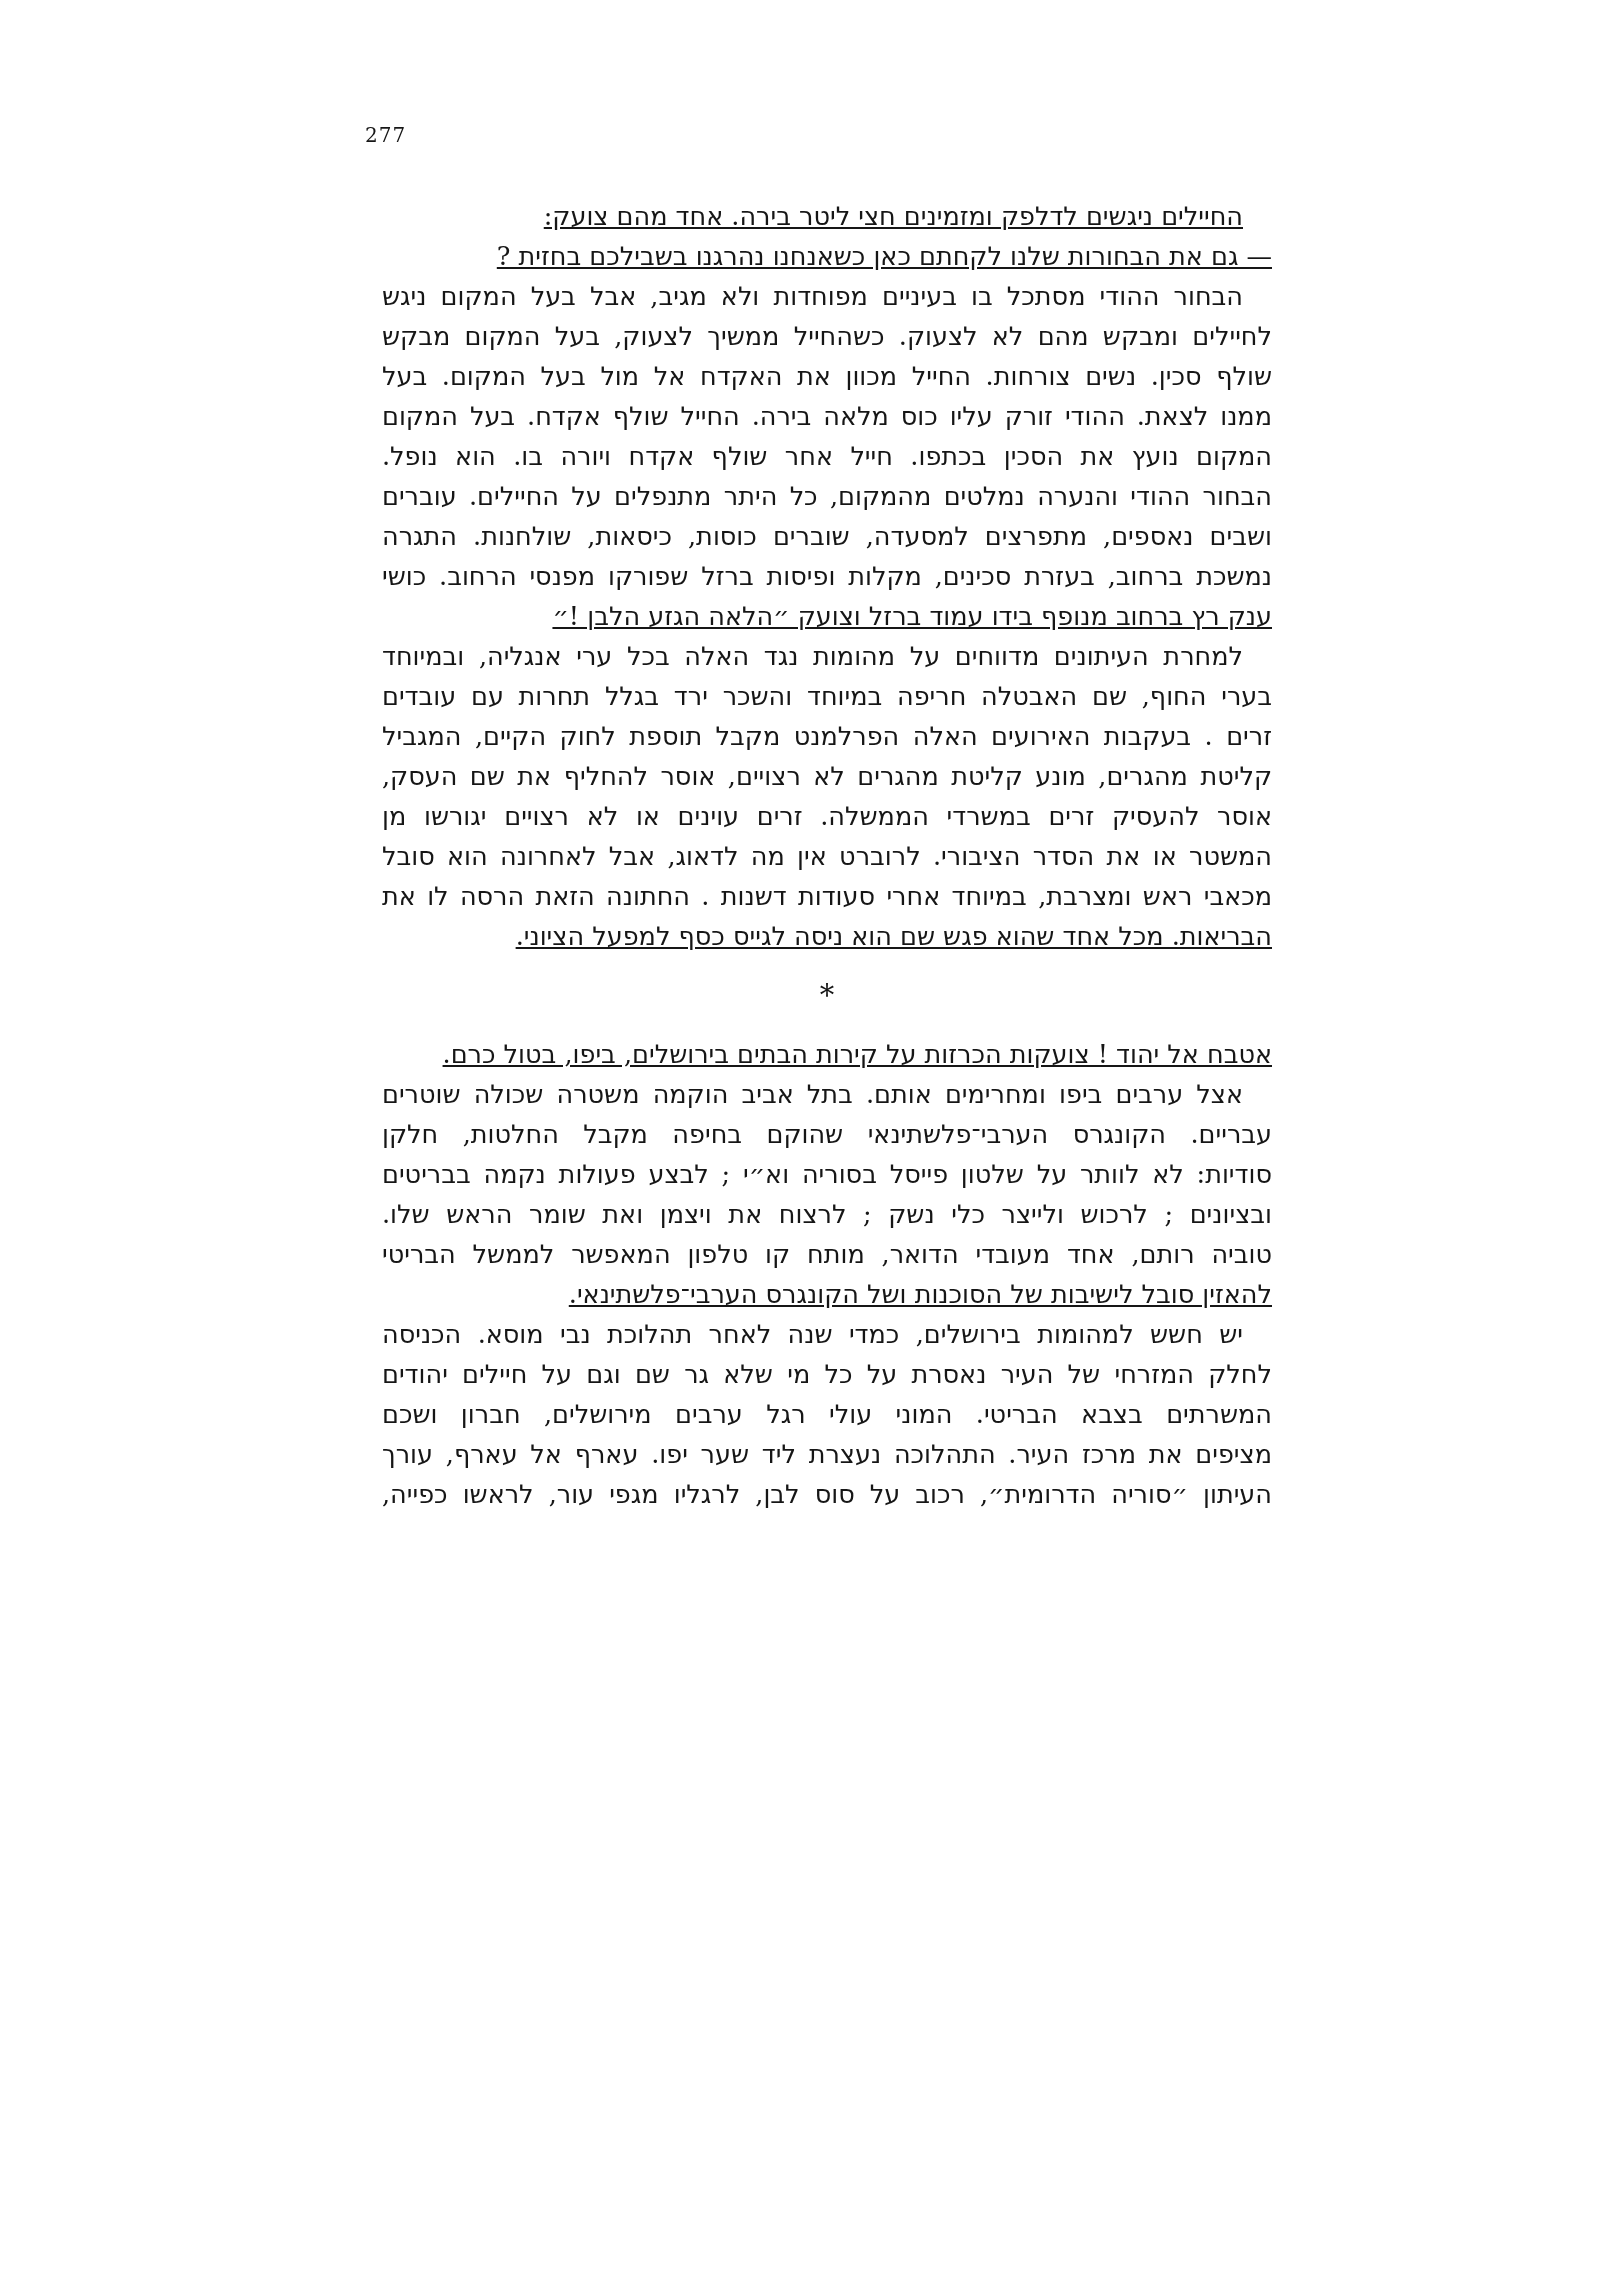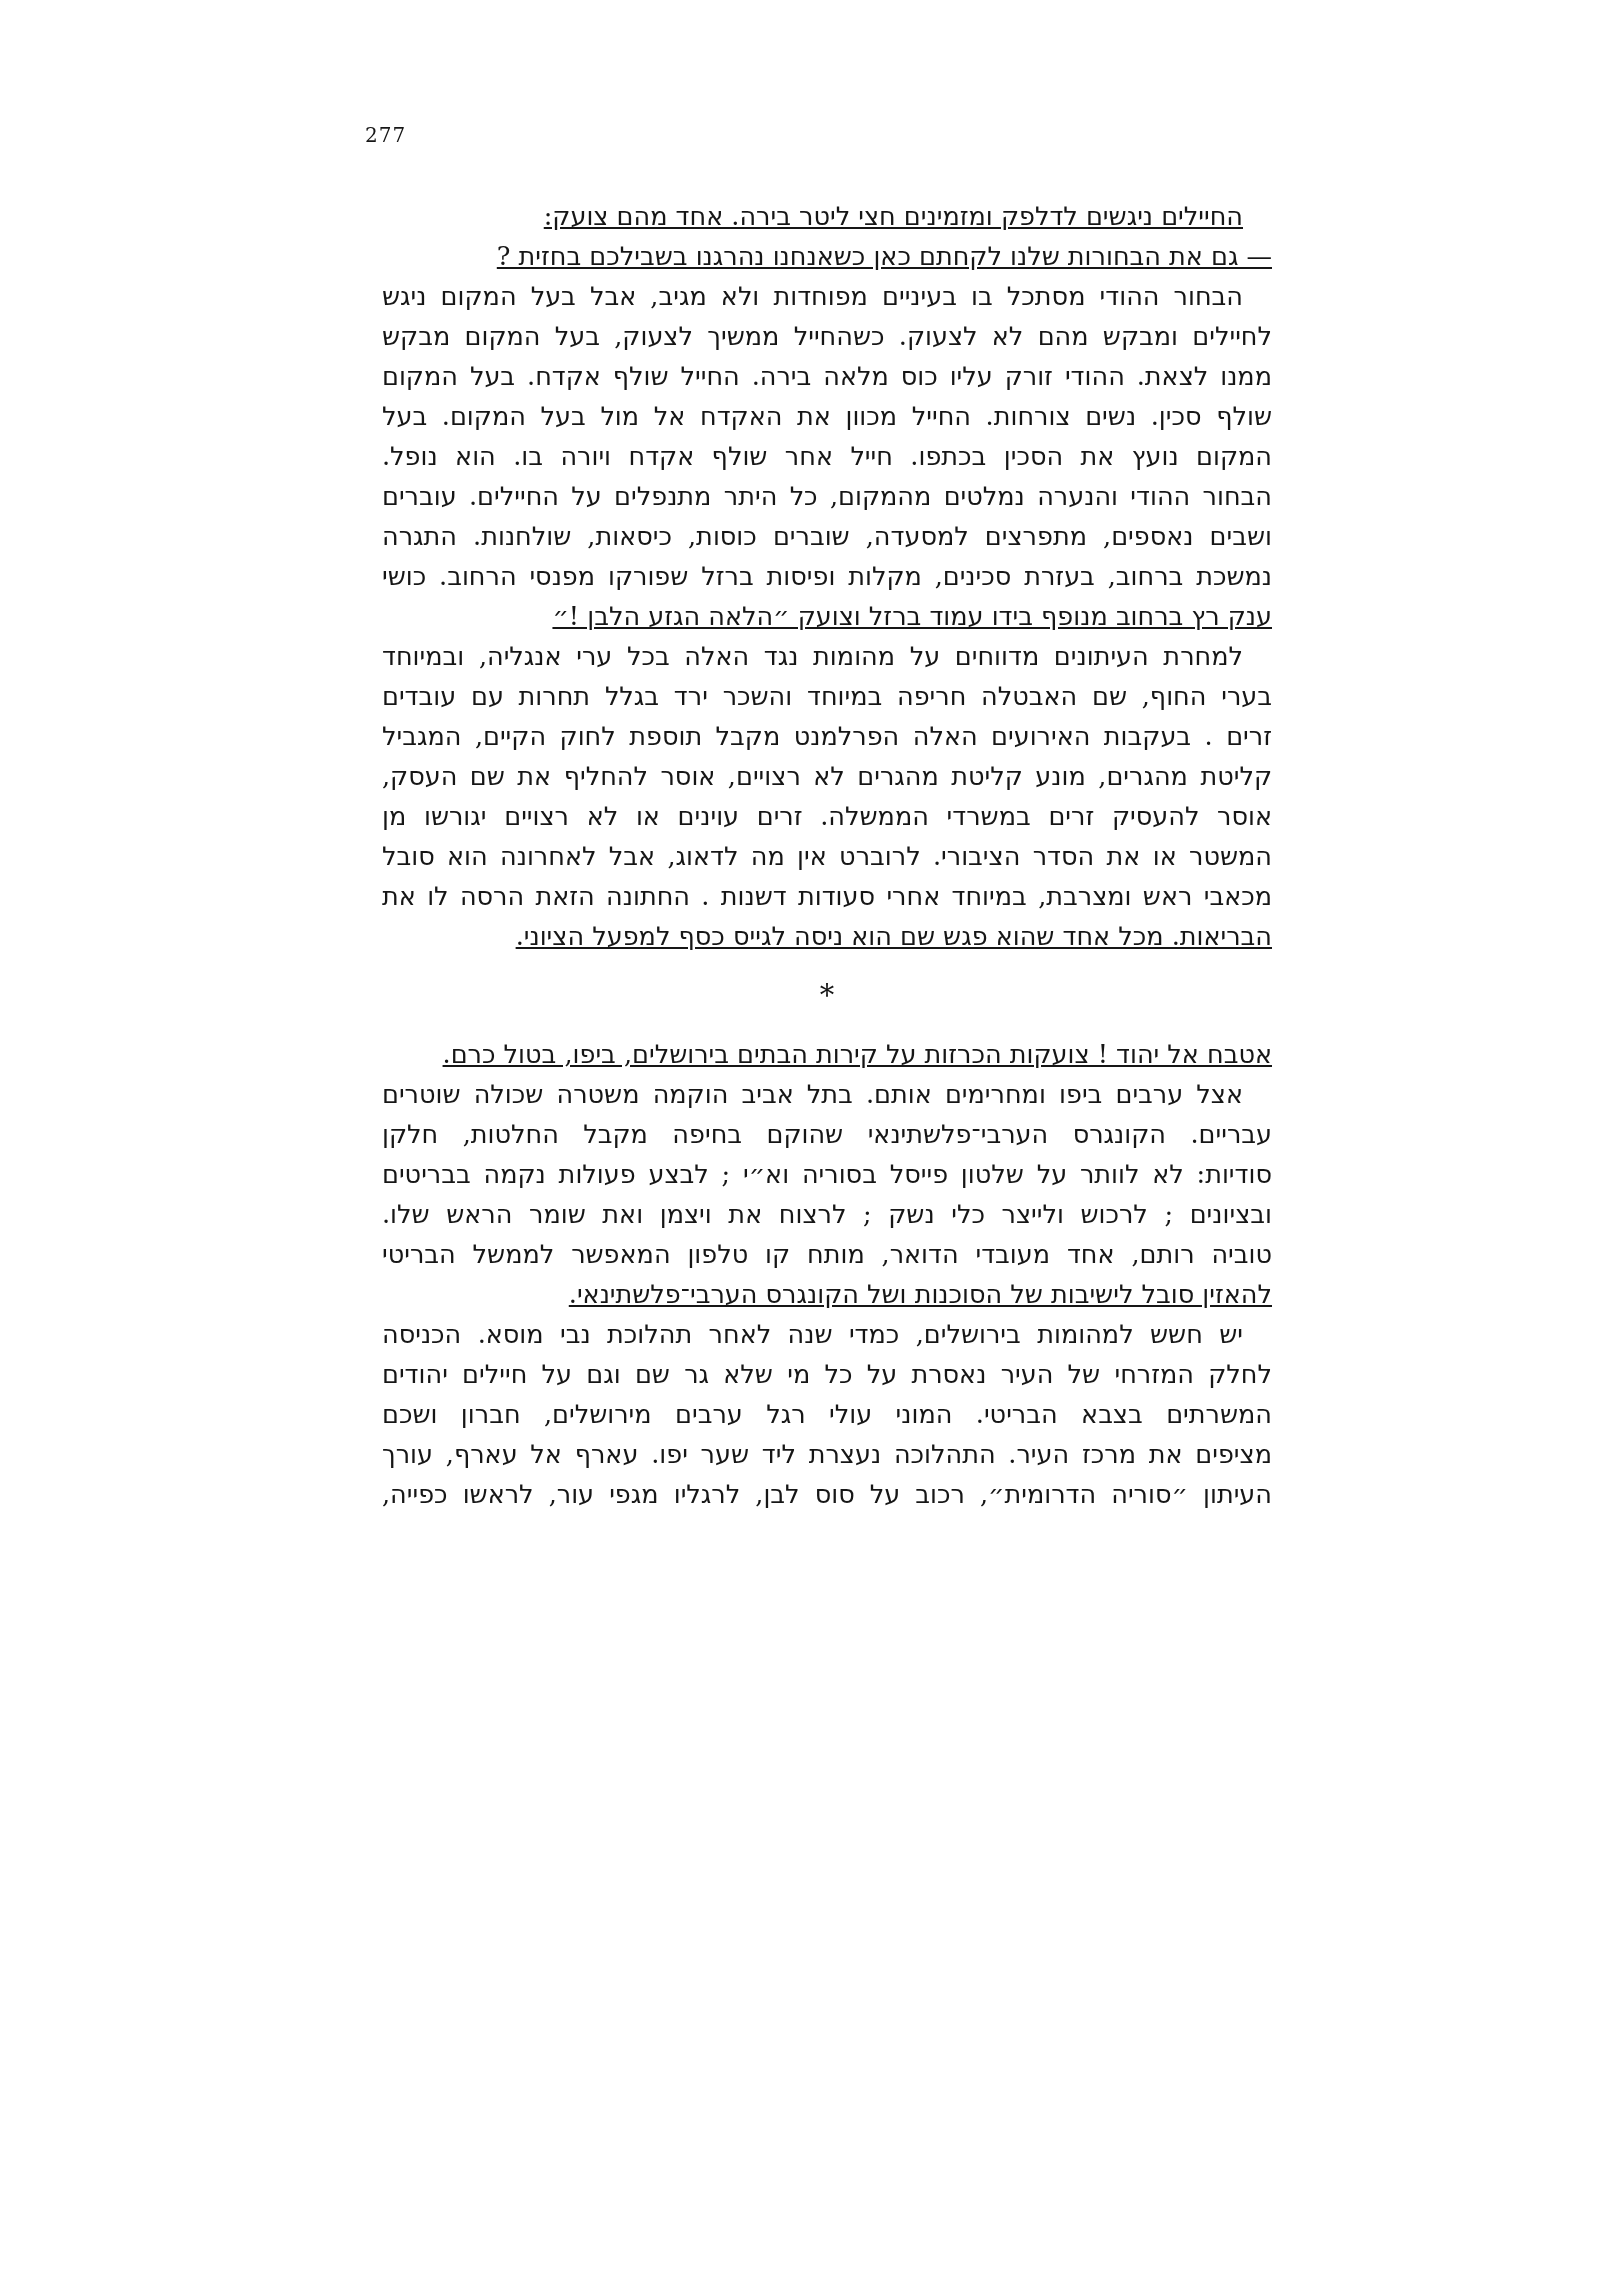--- a/index.html
+++ b/index.html
@@ -64,22 +64,22 @@
   <div class="body-text">
       <div class="para indent">
         <div class="line last">החיילים ניגשים לדלפק ומזמינים חצי ליטר בירה. אחד מהם צועק:</div>
       </div>
       <div class="para">
         <div class="line last">— גם את הבחורות שלנו לקחתם כאן כשאנחנו נהרגנו בשבילכם בחזית ?</div>
       </div>
       <div class="para indent">
         <div class="line">הבחור ההודי מסתכל בו בעיניים מפוחדות ולא מגיב, אבל בעל המקום ניגש</div>
         <div class="line">לחיילים ומבקש מהם לא לצעוק. כשהחייל ממשיך לצעוק, בעל המקום מבקש</div>
+        <div class="line">שולף סכין. נשים צורחות. החייל מכוון את האקדח אל מול בעל המקום. בעל</div>
         <div class="line">ממנו לצאת. ההודי זורק עליו כוס מלאה בירה. החייל שולף אקדח. בעל המקום</div>
-        <div class="line">שולף סכין. נשים צורחות. החייל מכוון את האקדח אל מול בעל המקום. בעל</div>
         <div class="line">המקום נועץ את הסכין בכתפו. חייל אחר שולף אקדח ויורה בו. הוא נופל.</div>
         <div class="line">הבחור ההודי והנערה נמלטים מהמקום, כל היתר מתנפלים על החיילים. עוברים</div>
         <div class="line">ושבים נאספים, מתפרצים למסעדה, שוברים כוסות, כיסאות, שולחנות. התגרה</div>
         <div class="line">נמשכת ברחוב, בעזרת סכינים, מקלות ופיסות ברזל שפורקו מפנסי הרחוב. כושי</div>
         <div class="line last">ענק רץ ברחוב מנופף בידו עמוד ברזל וצועק ״הלאה הגזע הלבן !״</div>
       </div>
       <div class="para indent">
         <div class="line">למחרת העיתונים מדווחים על מהומות נגד האלה בכל ערי אנגליה, ובמיוחד</div>
         <div class="line">בערי החוף, שם האבטלה חריפה במיוחד והשכר ירד בגלל תחרות עם עובדים</div>
         <div class="line">זרים . בעקבות האירועים האלה הפרלמנט מקבל תוספת לחוק הקיים, המגביל</div>

